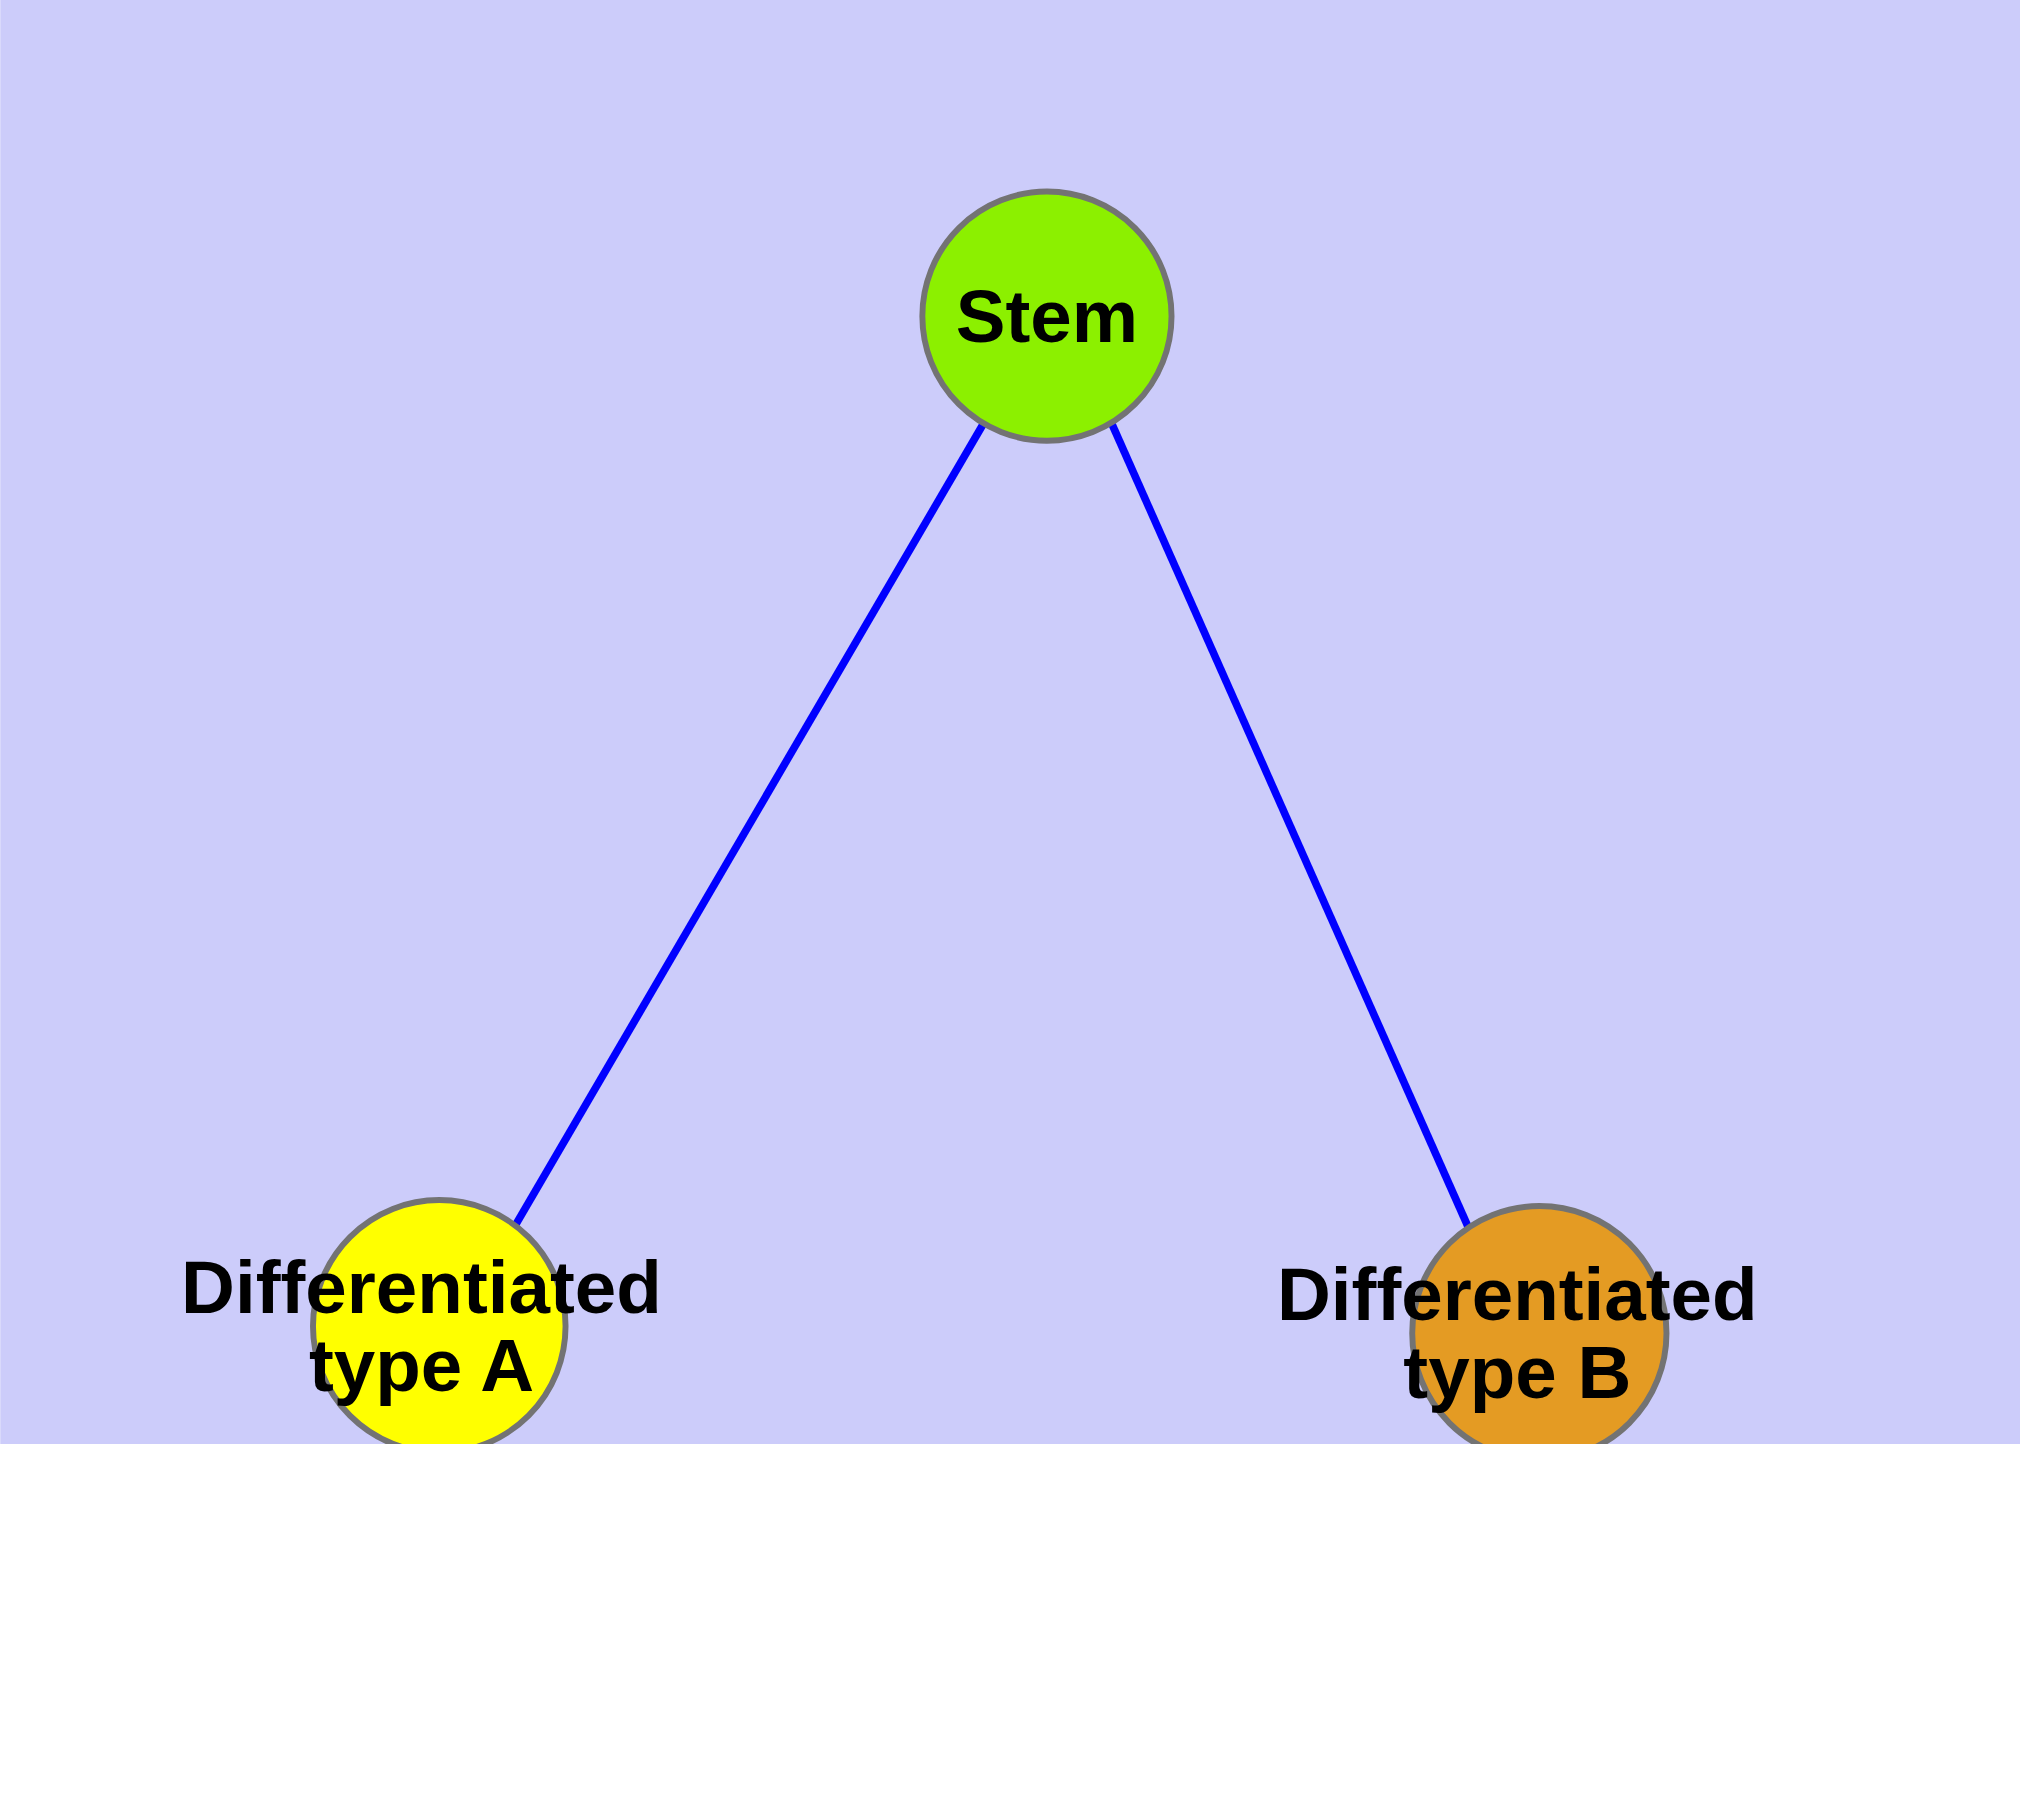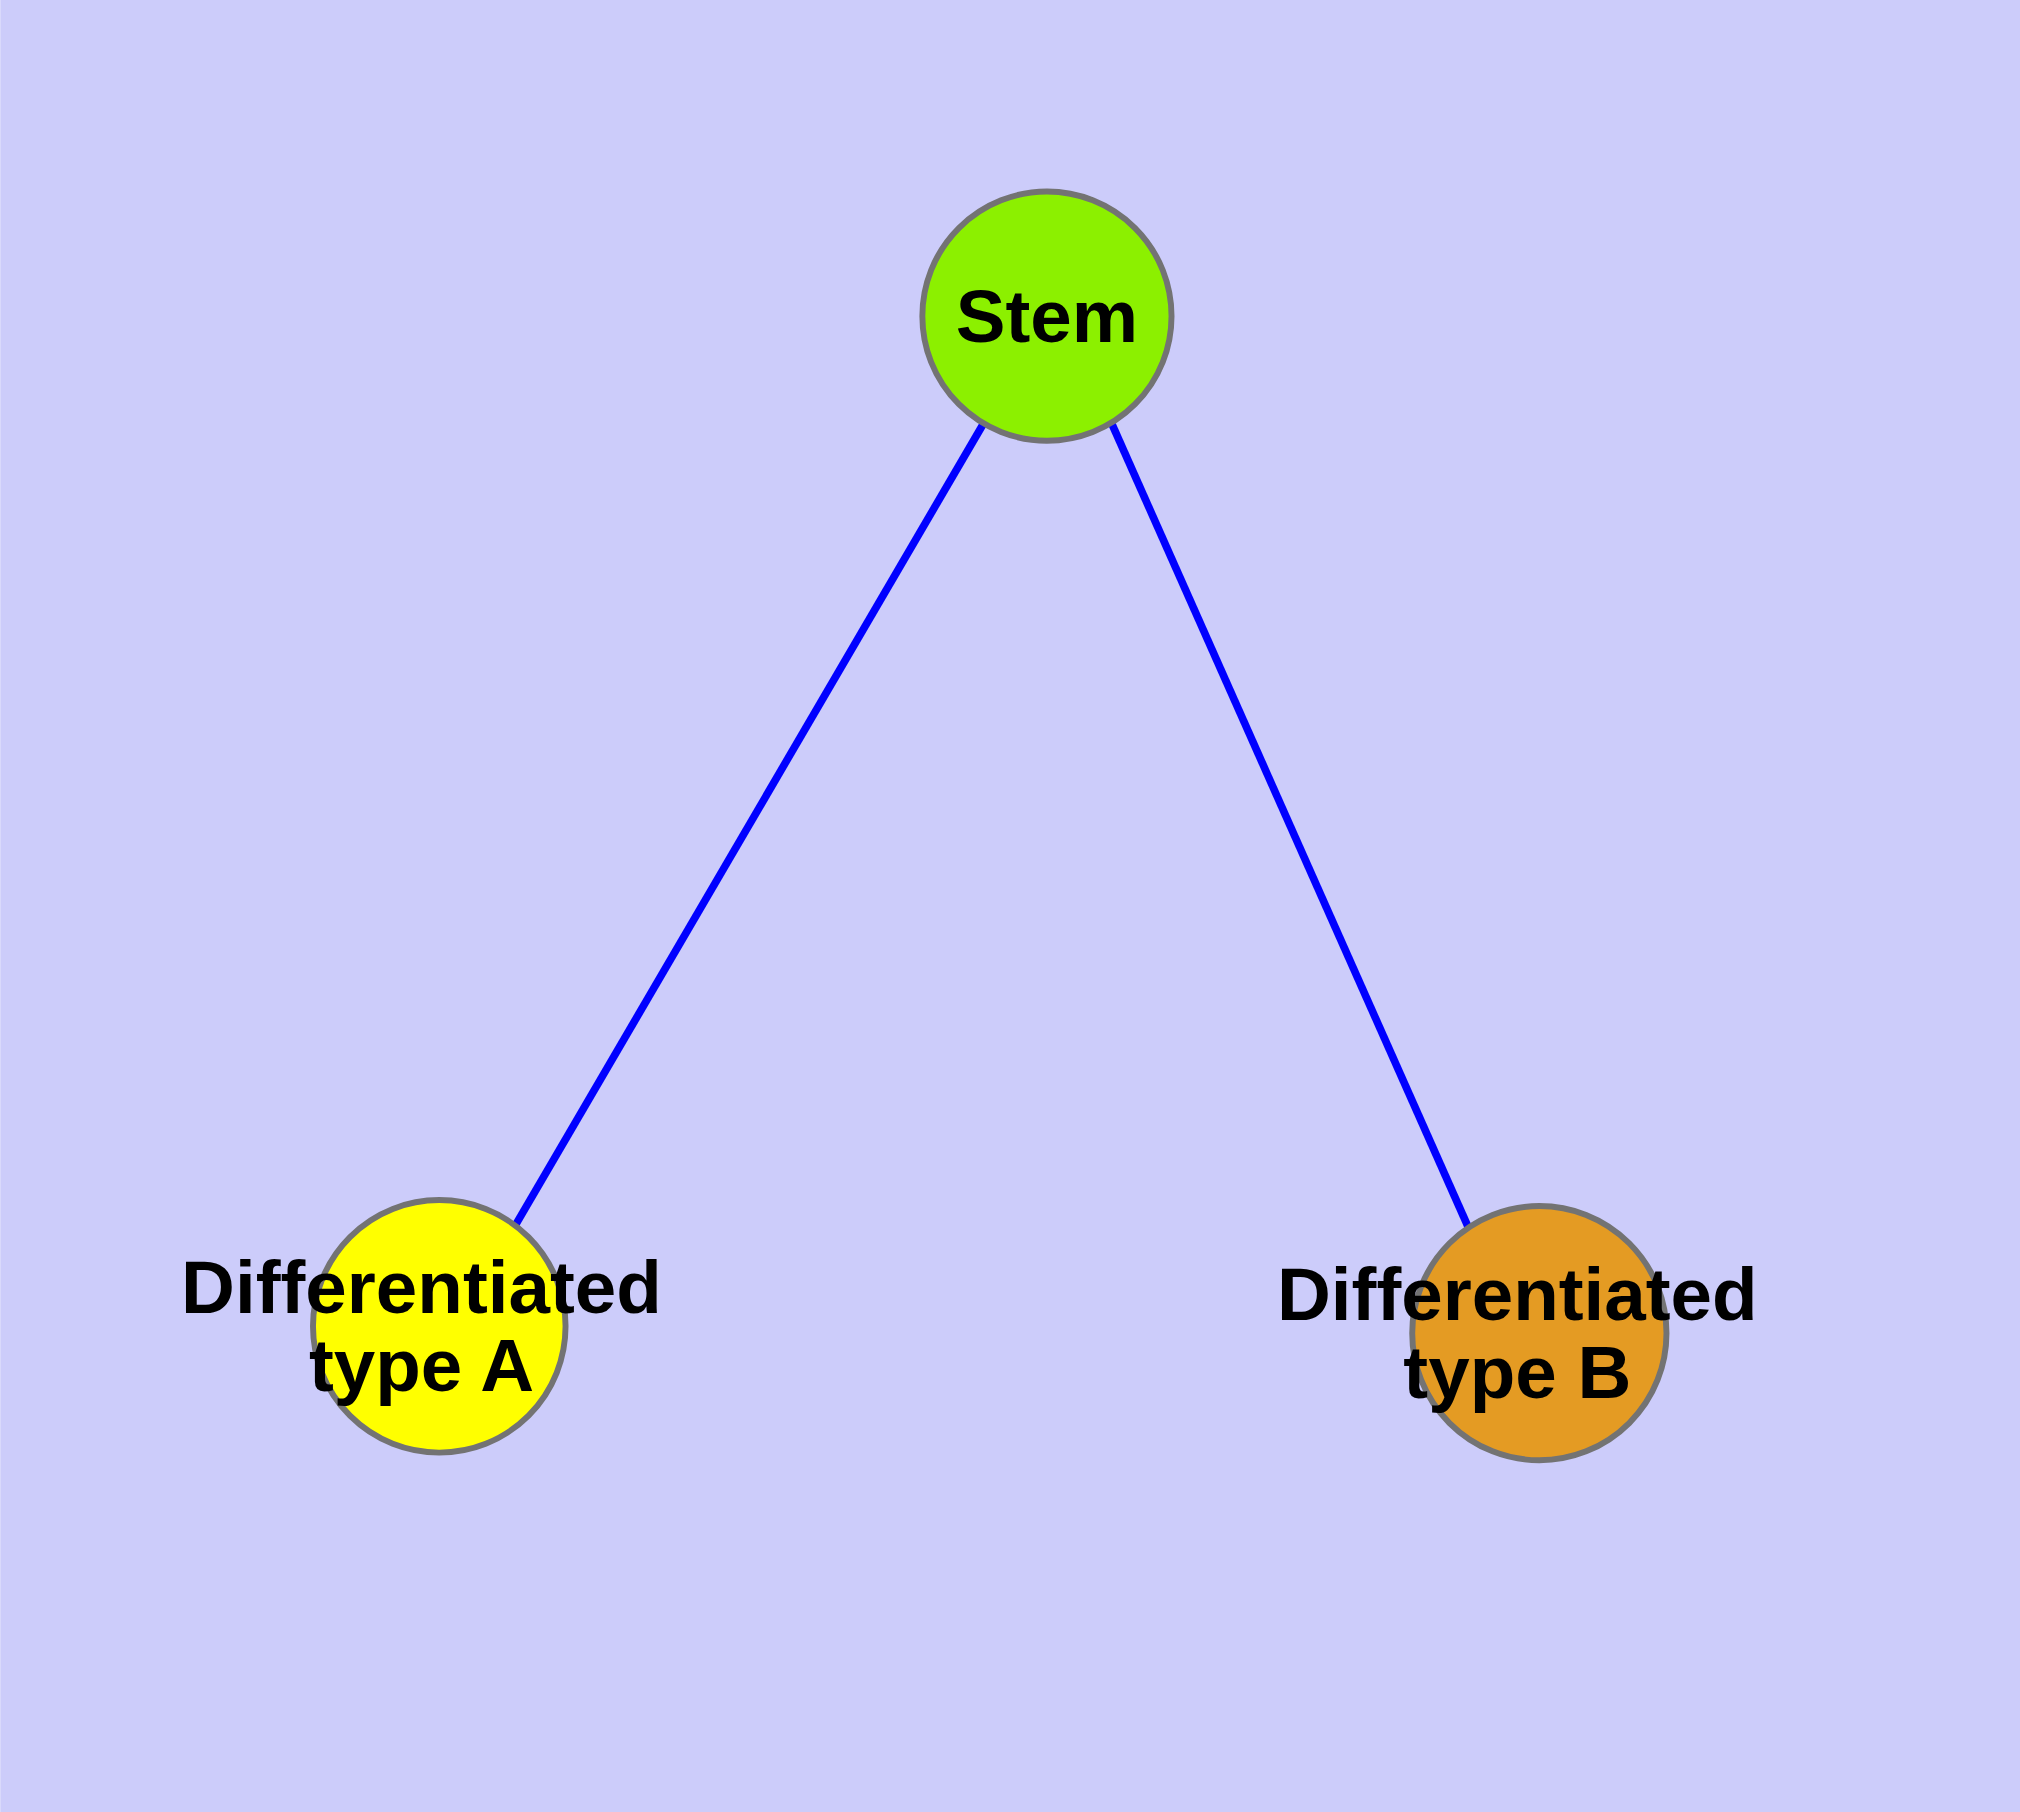--- a/index.html
+++ b/index.html
@@ -26,21 +26,21 @@
   .node-label {
     font-family: "Liberation Sans", "DejaVu Sans", sans-serif;
     font-weight: bold;
     fill: #000000;
     stroke: none;
   }
 </style>
 </head>
 <body>
 
-<div id="canvas" style="width: 2021px; height: 1812px;">
+<div id="canvas" style="width: 2021px; height: 1444px;">
   <svg id="graph-svg" viewBox="0 0 2384 2138" preserveAspectRatio="xMidYMid meet" xmlns="http://www.w3.org/2000/svg" style="width: 2021px; height: 1812px;">
 
     <rect id="bg-rect" x="0" y="0" width="2384" height="2138" fill="#ccccfa"></rect>
 
     <g id="edges-layer">
         <line x1="1160" y1="500" x2="607" y2="1447" stroke="#0000ff" stroke-width="9" stroke-linecap="butt"></line>
         <line x1="1312" y1="501" x2="1733" y2="1450" stroke="#0000ff" stroke-width="9" stroke-linecap="butt"></line>
       </g>
     <g id="nodes-layer">
         <g>

